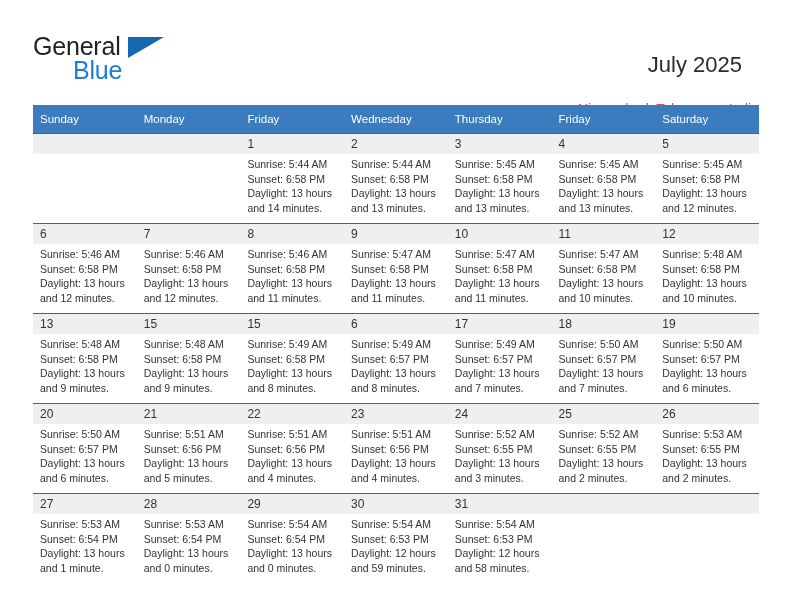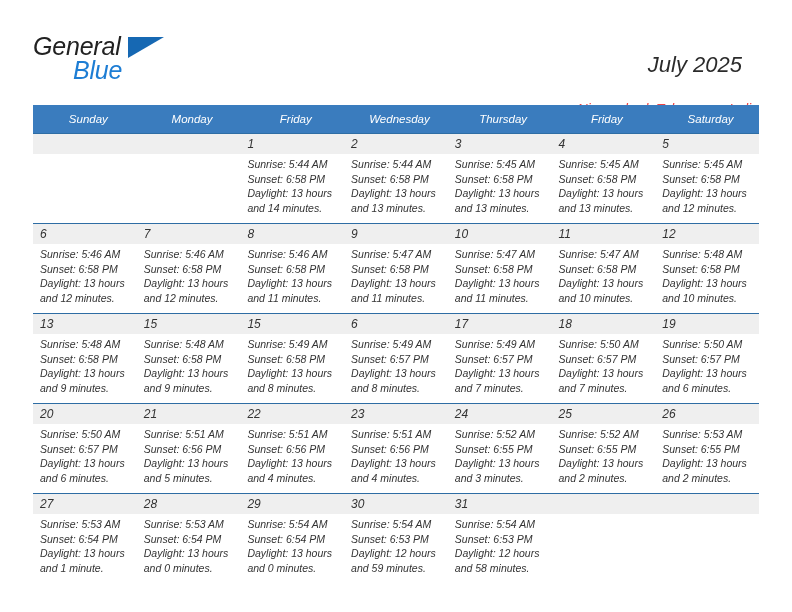--- a/index.html
+++ b/index.html
@@ -12,21 +12,20 @@
     height: 612px;
     font-family: "Liberation Sans", sans-serif;
     color: #222222;
     overflow: hidden;
   }
   .page {
     position: relative;
     width: 792px;
     height: 612px;
     box-sizing: border-box;
-    font-style: italic;
   }
 
   
   .header {
     position: absolute;
     left: 33px;
     top: 32px;
     right: 33px;
     height: 62px;
   }
@@ -96,21 +95,21 @@
   table.cal {
     width: 726px;
     border-collapse: collapse;
     table-layout: fixed;
   }
   table.cal th {
     background: #3a7cbe;
     color: #ffffff;
     font-size: 11.5px;
     font-weight: normal;
-    text-align: center;
+    text-align: left;
     padding: 5px 0 5px 7px;
     height: 18px;
     border: none;
   }
   table.cal td {
     vertical-align: top;
     padding: 0;
     border: none;
     border-top: 1px solid #2e6da4;
     width: 103.7px;

